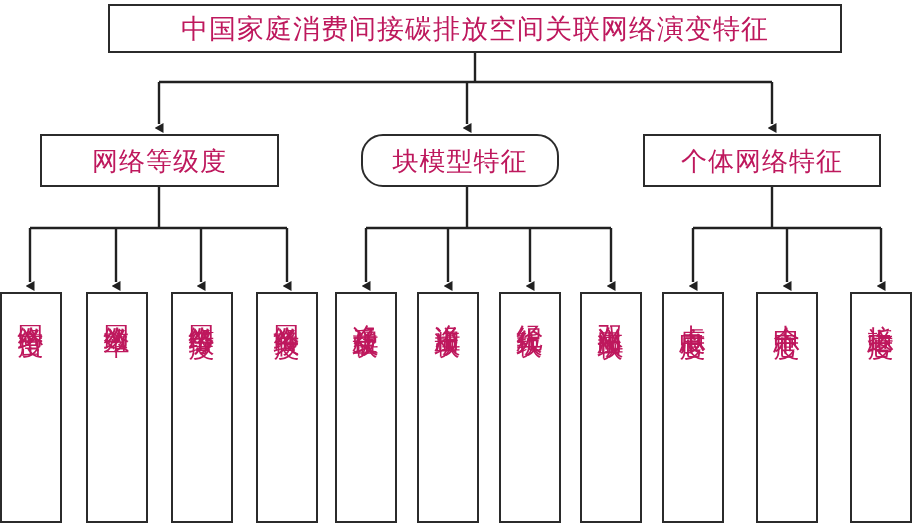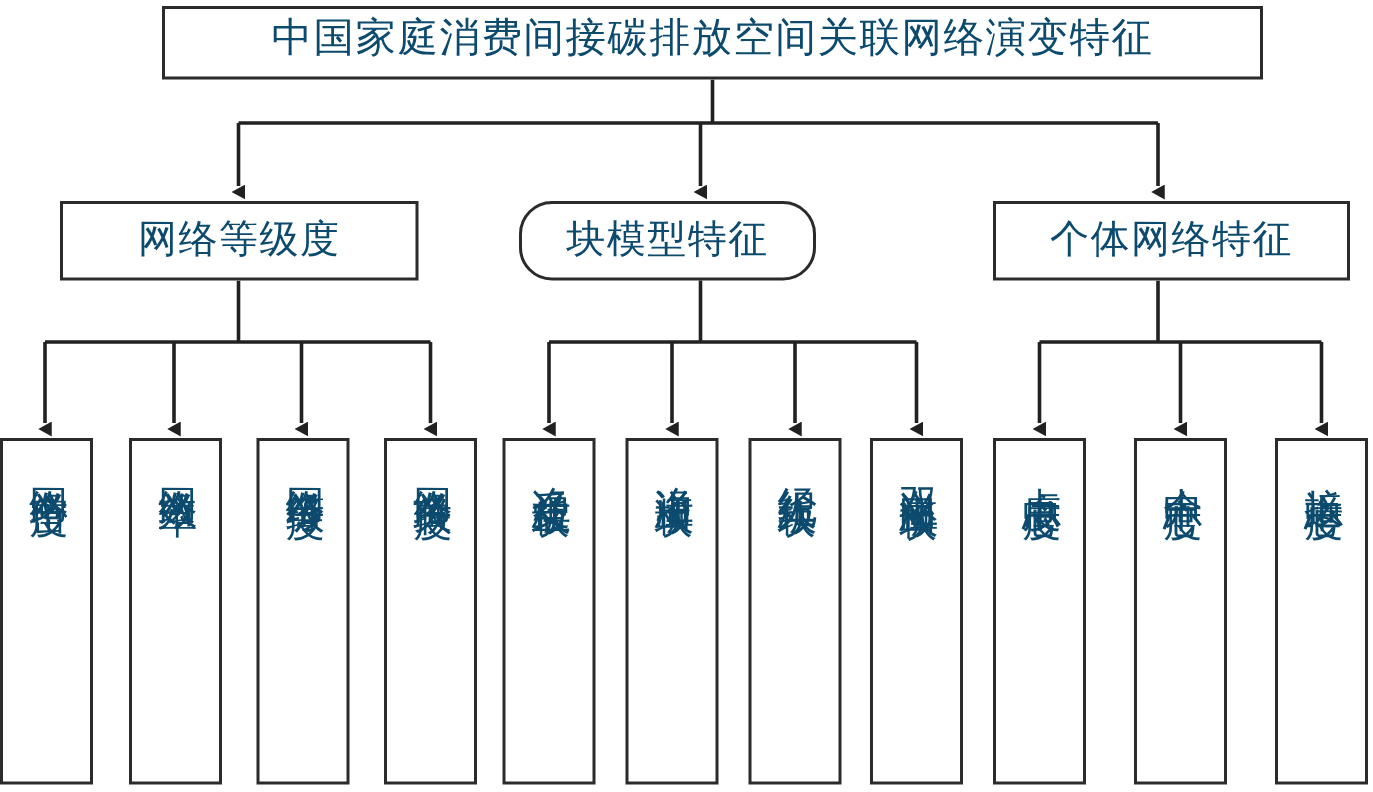--- a/index.html
+++ b/index.html
@@ -36,23 +36,22 @@
     border: 2px solid #2b2b2b;
     display: flex;
     align-items: center;
     justify-content: center;
     text-align: center;
   }
   .node-label {
     display: block;
     line-height: 1.04;
     letter-spacing: 0.5px;
-    color: #0c4a6e;
+    color: #be185d;
     font-weight: 400;
-    font-family: Liberation Mono, monospace;
   }
   
   .node.root {
     left: 108px;
     top: 4px;
     width: 734px;
     height: 49px;
     border-width: 2px;
   }
   .node.root .node-label {
@@ -65,22 +64,22 @@
     height: 53px;
     border-width: 2px;
     top: 134px;
   }
   .node.cat .node-label {
     font-size: 26px;
     letter-spacing: 1px;
     line-height: 1;
   }
   .node.cat.cat0 { left: 40px;  width: 239px; }
-  .node.cat.cat1 { left: 346px; width: 198px; border-radius: 22px; }
-  .node.cat.cat2 { left: 662px; width: 238px; }
+  .node.cat.cat1 { left: 361px; width: 198px; border-radius: 22px; }
+  .node.cat.cat2 { left: 643px; width: 238px; }
 
   
   .node.leaf {
     top: 292px;
     height: 231px;
     border-width: 2px;
     align-items: flex-start;
     justify-content: center;
     padding-top: 10px;
   }

